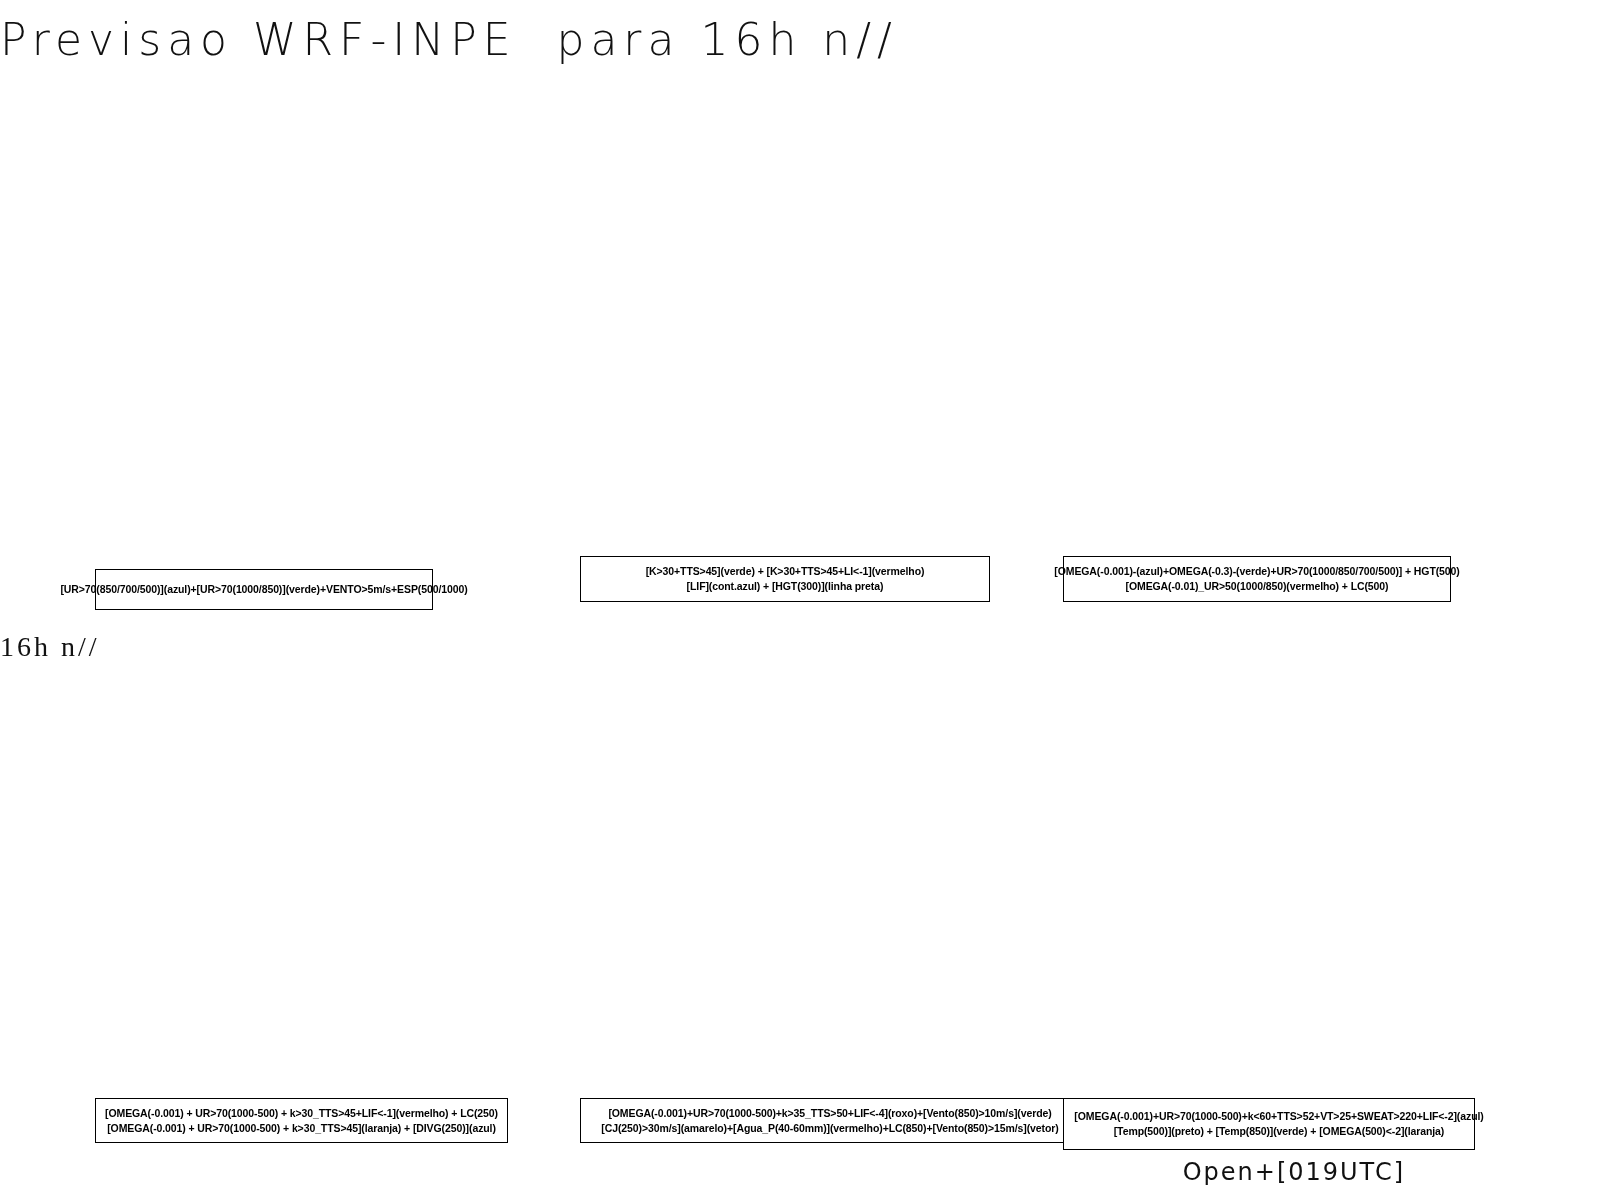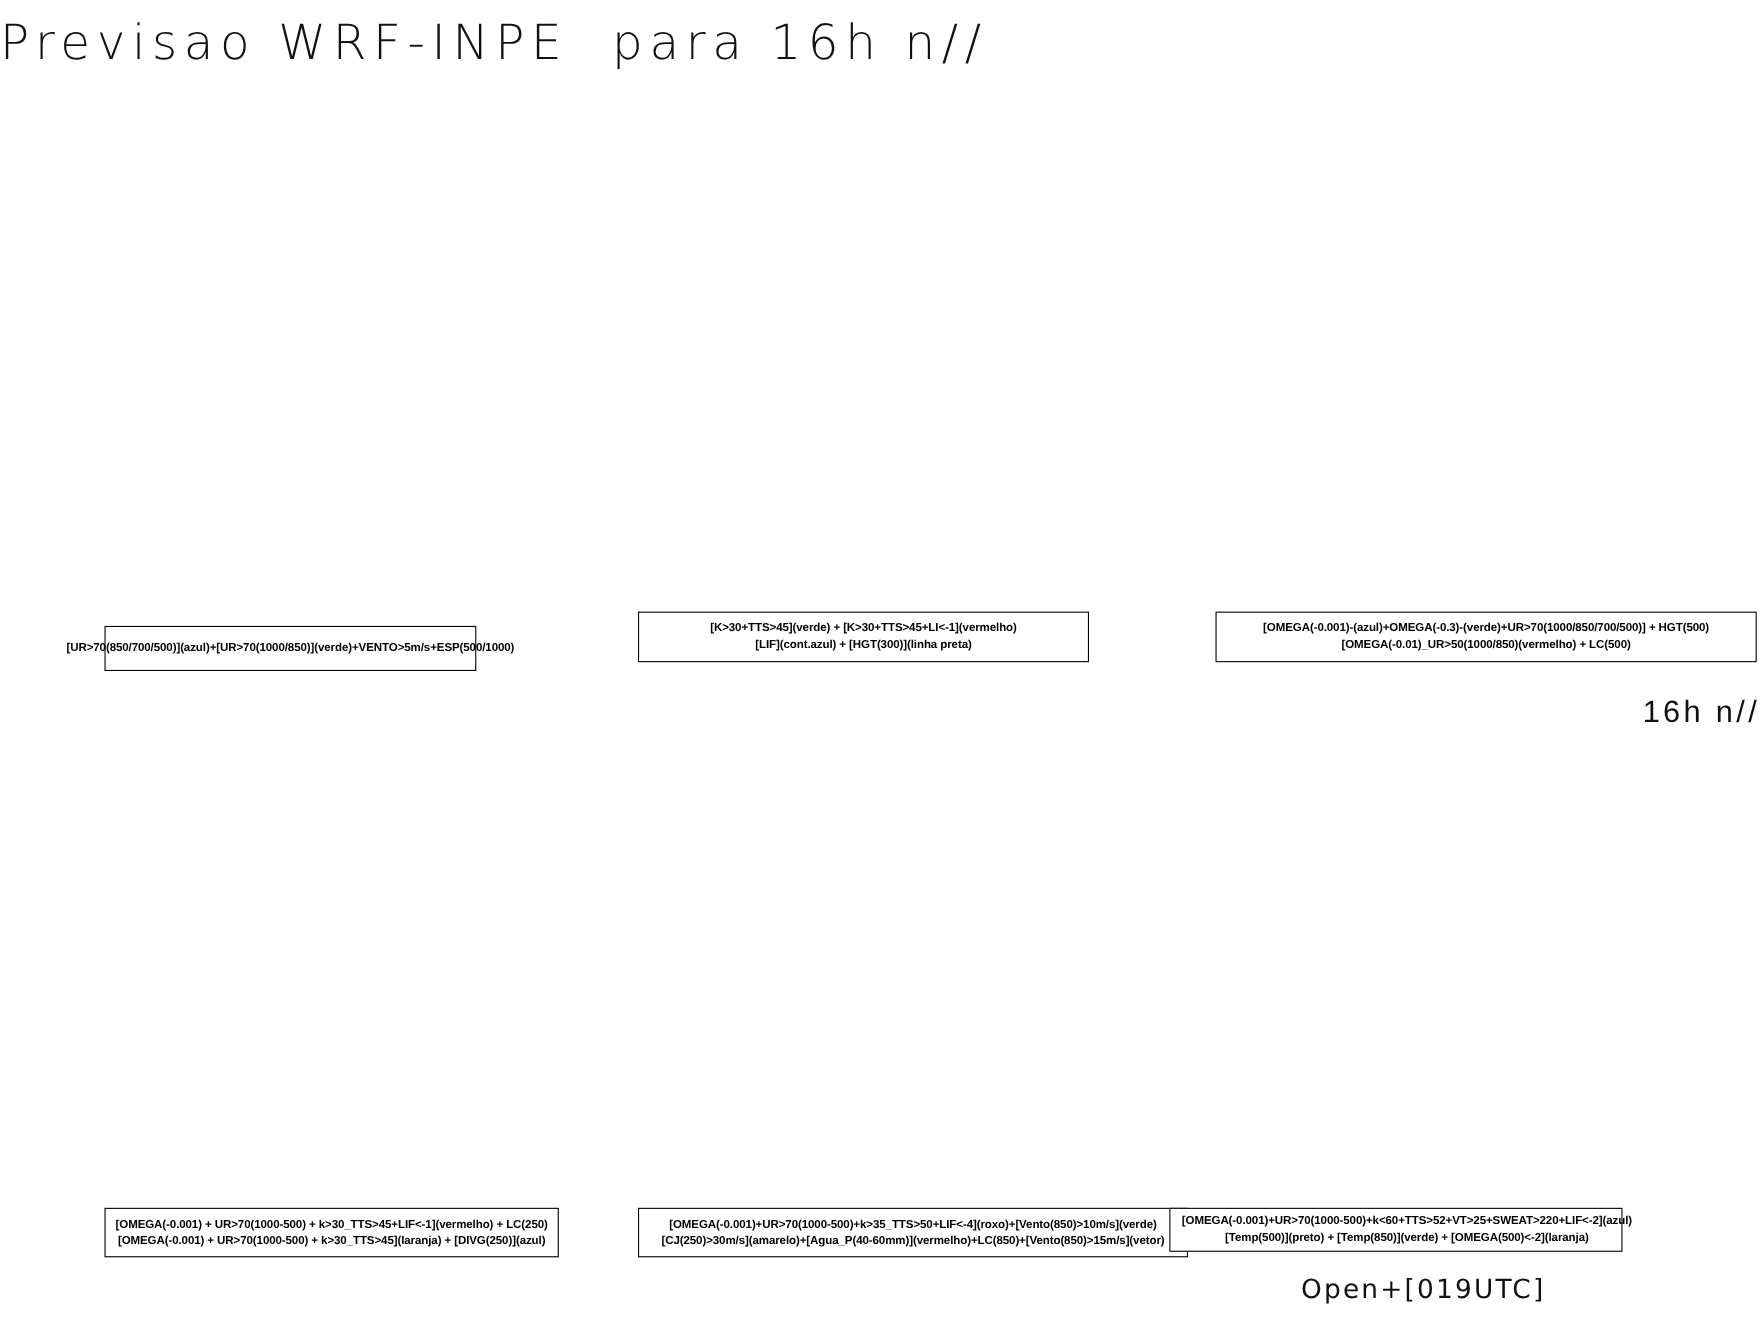--- a/index.html
+++ b/index.html
@@ -28,22 +28,22 @@
     letter-spacing: 6px;
     color: #111111;
     white-space: pre;
   }
 
   .center-label {
     position: absolute;
     top: 631px;
     left: 0;
     width: 100%;
-    text-align: right;
-    font-family: Liberation Sans, sans-serif;
+    text-align: left;
+    font-family: Liberation Serif, serif;
     font-weight: 300;
     font-size: 28px;
     letter-spacing: 3px;
     color: #111111;
     white-space: pre;
   }
 
   .footer-label {
     position: absolute;
     top: 1158px;
@@ -75,25 +75,25 @@
     line-height: 15px;
     letter-spacing: -0.1px;
     color: #000000;
     white-space: nowrap;
     text-align: center;
   }
 
   
   #box-tl { left: 95px;  top: 569px;  width: 338px; height: 41px; }
   #box-tc { left: 580px; top: 556px;  width: 410px; height: 46px; }
-  #box-tr { left: 1105px;top: 556px;  width: 492px; height: 46px; }
+  #box-tr { left: 1063px;top: 556px;  width: 388px; height: 46px; }
 
   #box-bl { left: 95px;  top: 1098px; width: 413px; height: 45px; }
   #box-bc { left: 580px; top: 1098px; width: 500px; height: 45px; }
-  #box-br { left: 1063px;top: 1098px; width: 412px; height: 40px; padding-left: 24px; }
+  #box-br { left: 1063px;top: 1098px; width: 412px; height: 52px; padding-left: 24px; }
 </style>
 </head>
 <body>
 
 <div class="main-title">Previsao WRF-INPE  para 16h n//</div>
 
 <div class="center-label">16h n//</div>
 
 <div class="legend-box" id="box-tl">
   <div class="legend-line">[UR&gt;70(850/700/500)](azul)+[UR&gt;70(1000/850)](verde)+VENTO&gt;5m/s+ESP(500/1000)</div>

